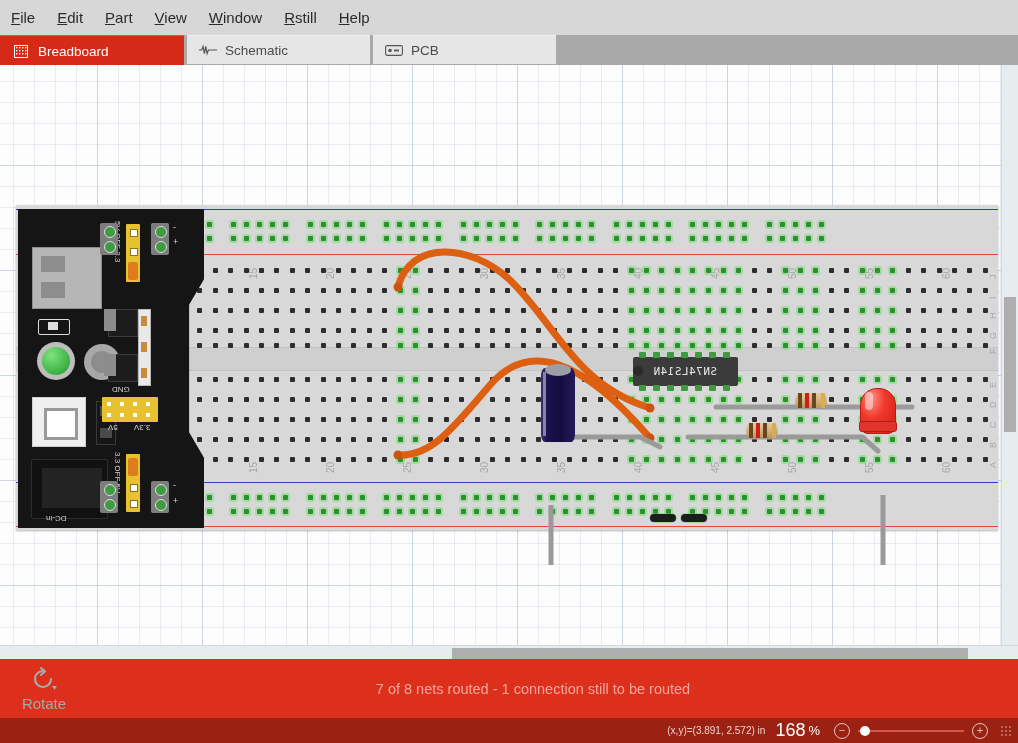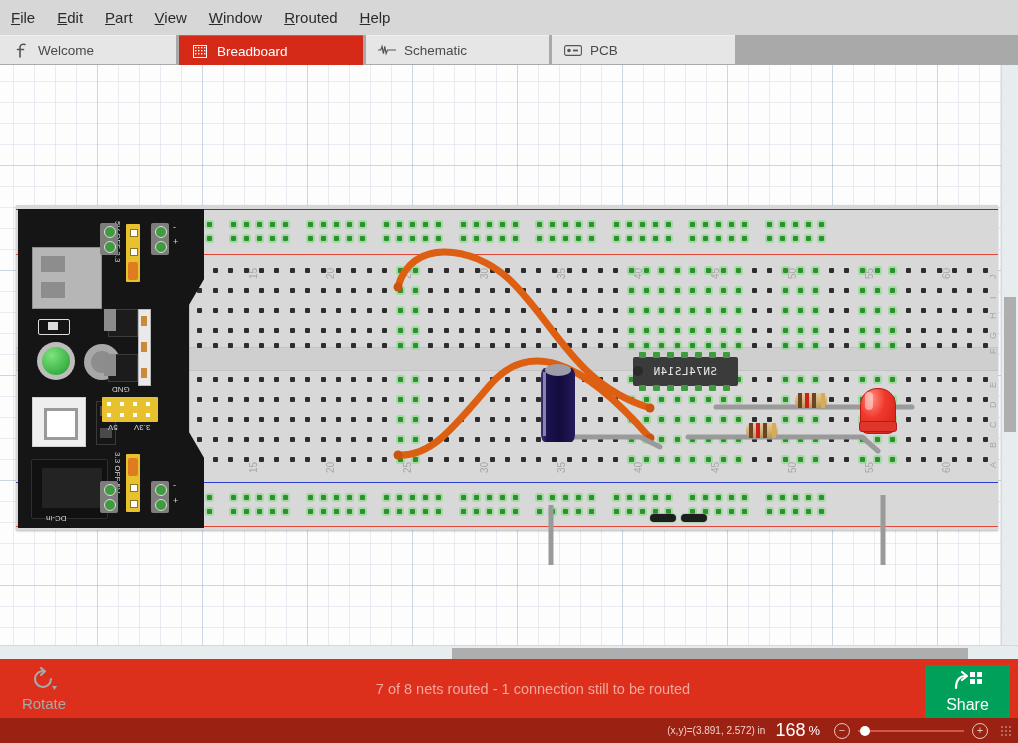--- a/index.html
+++ b/index.html
@@ -349,35 +349,26 @@
 <body>
 
 <div id="app">
 
   <div class="menubar">
     <div class="menu-item"><span class="mn">F</span><span>ile</span></div>
     <div class="menu-item"><span class="mn">E</span><span>dit</span></div>
     <div class="menu-item"><span class="mn">P</span><span>art</span></div>
     <div class="menu-item"><span class="mn">V</span><span>iew</span></div>
     <div class="menu-item"><span class="mn">W</span><span>indow</span></div>
-    <div class="menu-item"><span class="mn">R</span><span>routed</span></div>
+    <div class="menu-item"><span class="mn">R</span><span>still</span></div>
     <div class="menu-item"><span class="mn">H</span><span>elp</span></div>
   </div>
 
   <div class="tabbar">
 
-    <div class="tab t-welcome">
-      <span class="ticon">
-        <svg width="11" height="15" viewBox="0 0 11 15">
-            <path d="M9 1.5c-2.6-.9-5 .3-5 3v9.5" stroke="#555" stroke-width="1.6" fill="none" stroke-linecap="round"></path>
-            <path d="M1.5 6.5h6" stroke="#555" stroke-width="1.6" stroke-linecap="round"></path>
-          </svg>
-      </span>
-      <span>Welcome</span>
-    </div>
 
     <div class="tab t-breadboard">
       <span class="ticon">
         <svg width="14" height="13" viewBox="0 0 14 13">
             <rect x="0.5" y="0.5" width="13" height="12" fill="none" stroke="#fff" stroke-width="1"></rect>
             <g fill="#fff">
               <rect x="2" y="2" width="1.4" height="1.4"></rect>
               <rect x="5" y="2" width="1.4" height="1.4"></rect>
               <rect x="8" y="2" width="1.4" height="1.4"></rect>
               <rect x="11" y="2" width="1.4" height="1.4"></rect>
@@ -1487,33 +1478,20 @@
             <polyline points="10,1 14,4.3 10,8" fill="none" stroke="#a9a9a9" stroke-width="2.1" stroke-linecap="round" stroke-linejoin="round"></polyline>
             <polygon points="21,19 26,19 23.5,23" fill="#a9a9a9"></polygon>
           </svg>
       </span>
       <span class="tl-lbl">Rotate</span>
     </div>
 
 
     <div class="routing-status">7 of 8 nets routed - 1 connection still to be routed</div>
 
-    <div class="share-btn">
-      <span>
-        <svg width="28" height="22" viewBox="0 0 28 22">
-            <path d="M2,18 C2,9 7,6 11,6" fill="none" stroke="#ffffff" stroke-width="2.2" stroke-linecap="round"></path>
-            <polyline points="8,2 13,6 8,10" fill="none" stroke="#ffffff" stroke-width="2.2" stroke-linecap="round" stroke-linejoin="round"></polyline>
-            <rect x="16" y="2" width="5" height="5" fill="#ffffff"></rect>
-            <rect x="23" y="2" width="5" height="5" fill="#ffffff"></rect>
-            <rect x="16" y="9" width="5" height="5" fill="#ffffff"></rect>
-            <rect x="23" y="9" width="5" height="5" fill="#ffffff"></rect>
-          </svg>
-      </span>
-      <span class="sh-lbl">Share</span>
-    </div>
   </div>
 
   <div class="statusbar">
     <span class="coord">(x,y)=(3.891, 2.572) in</span>
     <span class="zoomval">168</span>
     <span class="zoompct">%</span>
     <span class="zbtn">−</span>
     <span class="zslider">
       <span class="track"></span>
       <span class="knob"></span>

